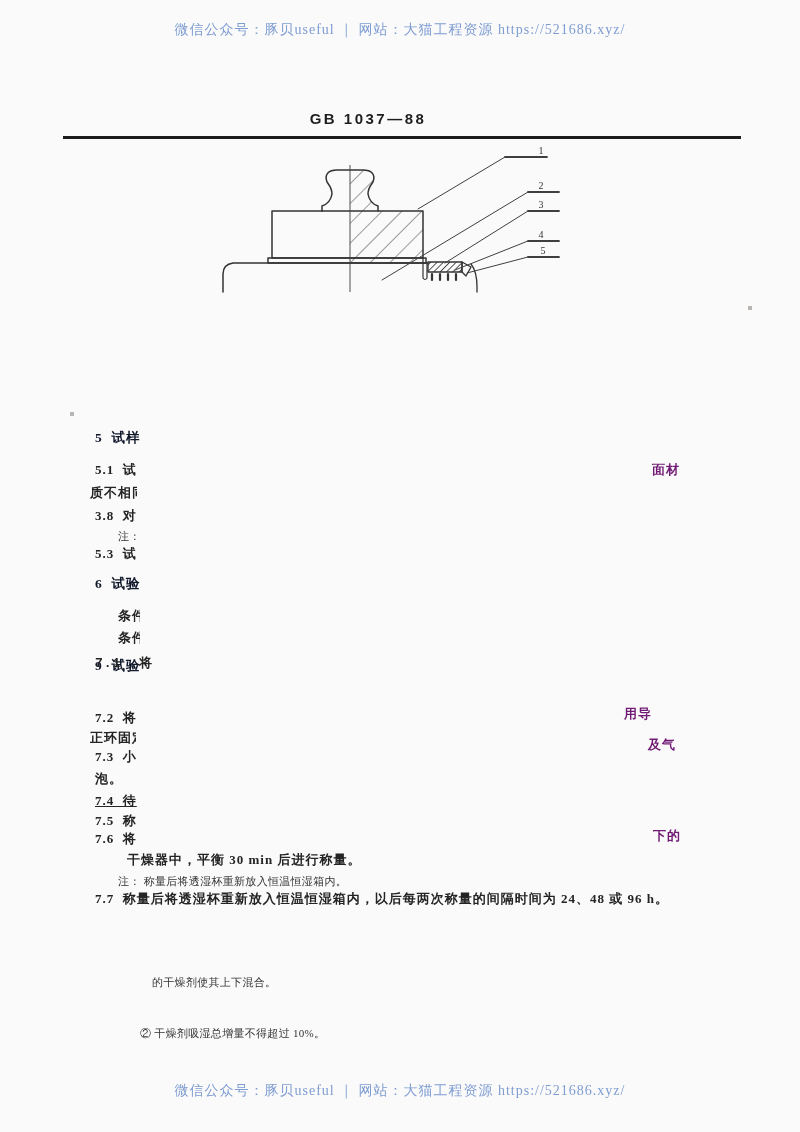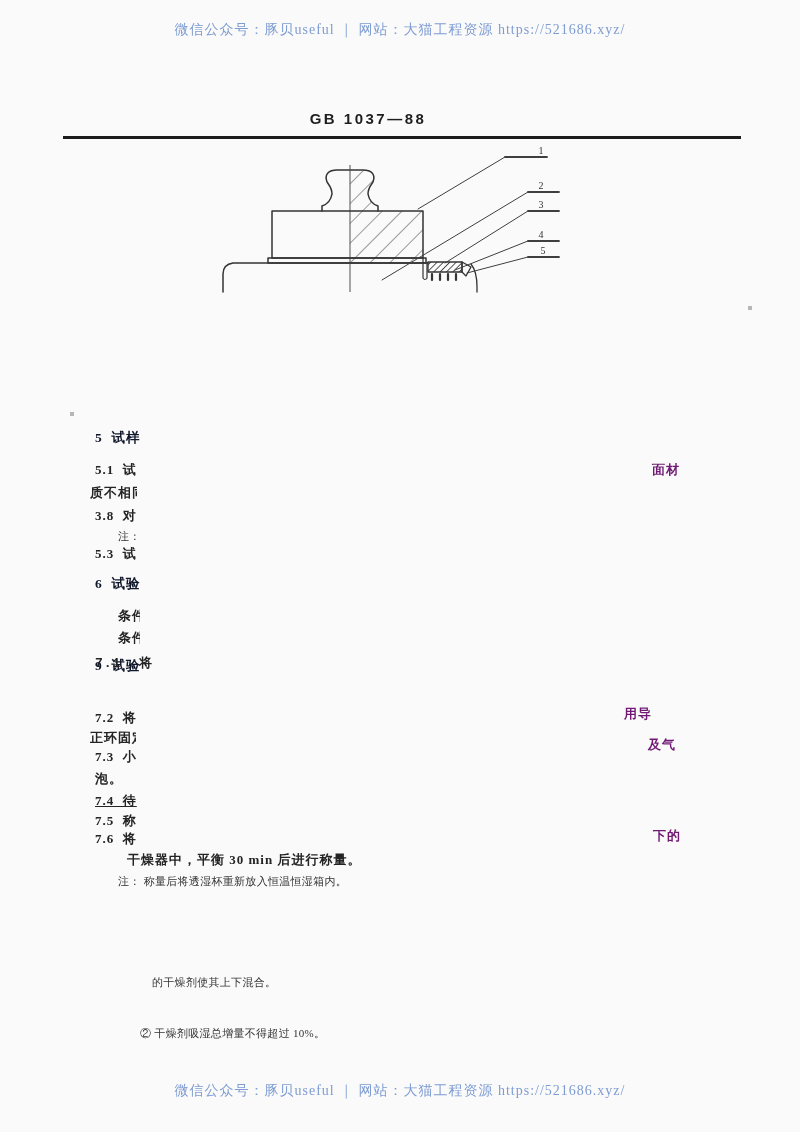--- a/index.html
+++ b/index.html
@@ -132,19 +132,20 @@
   <div class="line" style="left:95px;top:771px;">泡。</div>
 
   <div class="line" style="left:95px;top:793px;text-decoration:underline;">7.4  待</div>
   <div class="line" style="left:95px;top:813px;">7.5  称</div>
 
   <div class="line" style="left:95px;top:831px;">7.6  将</div>
   <div class="line rfrag" style="left:653px;top:828px;">下的</div>
   <div class="line" style="left:95px;top:852px;margin-left:32px;">干燥器中，平衡 30 min 后进行称量。</div>
   <div class="line note" style="left:118px;top:874px;">注： 称量后将透湿杯重新放入恒温恒湿箱内。</div>
 
+  <div class="line" style="left:95px;top:891px;">7.7  称量后将透湿杯重新放入恒温恒湿箱内，以后每两次称量的间隔时间为 24、48 或 96 h。</div>
 
   <div class="line note" style="left:152px;top:975px;">的干燥剂使其上下混合。</div>
   <div class="line note" style="left:140px;top:1026px;">② 干燥剂吸湿总增量不得超过 10%。</div>
 
   <div class="wm" style="top:1082px;color:#7d9cd2;">微信公众号：豚贝useful ｜ 网站：大猫工程资源 https://521686.xyz/</div>
 
 </div>
 
 </body></html>

